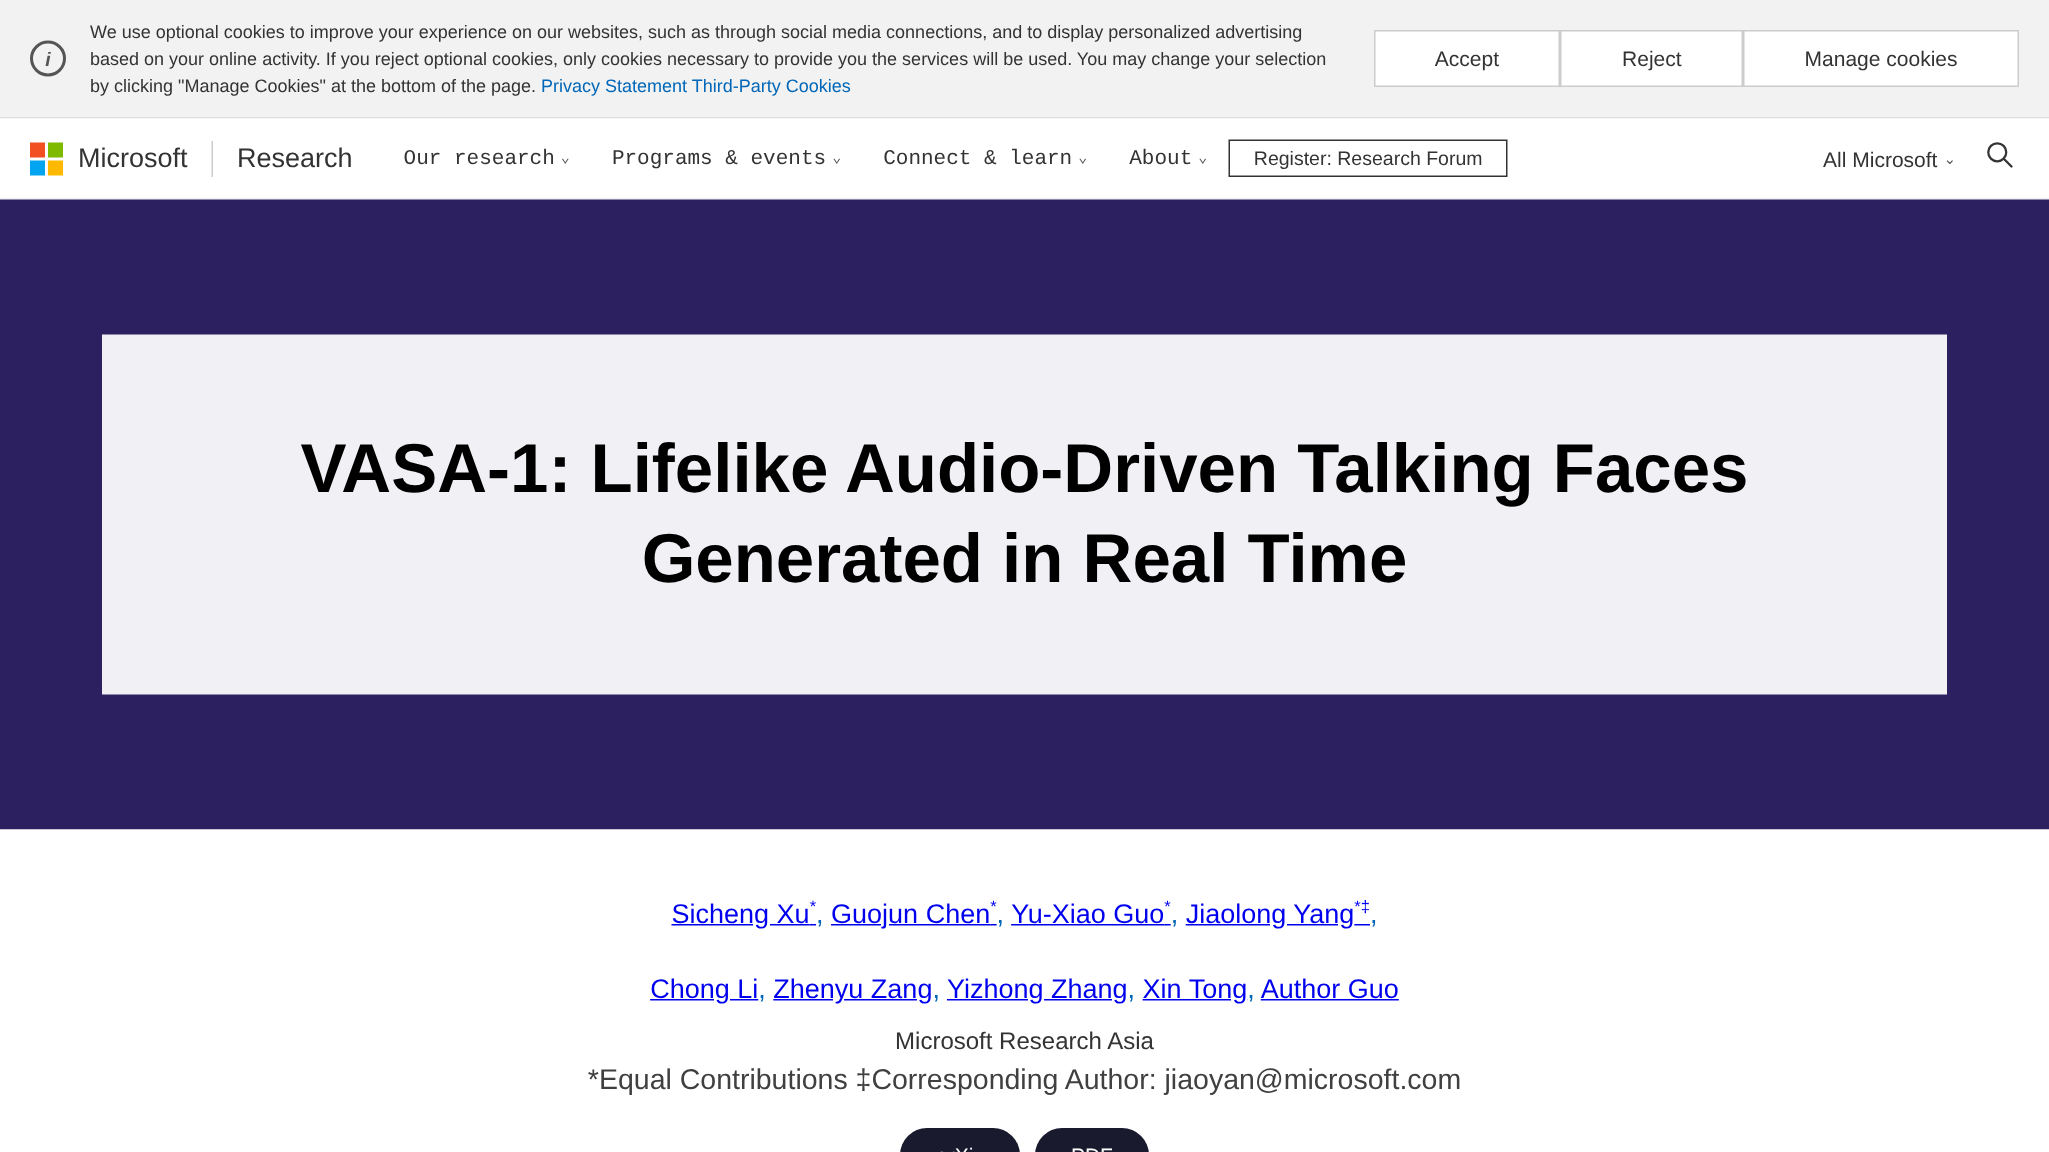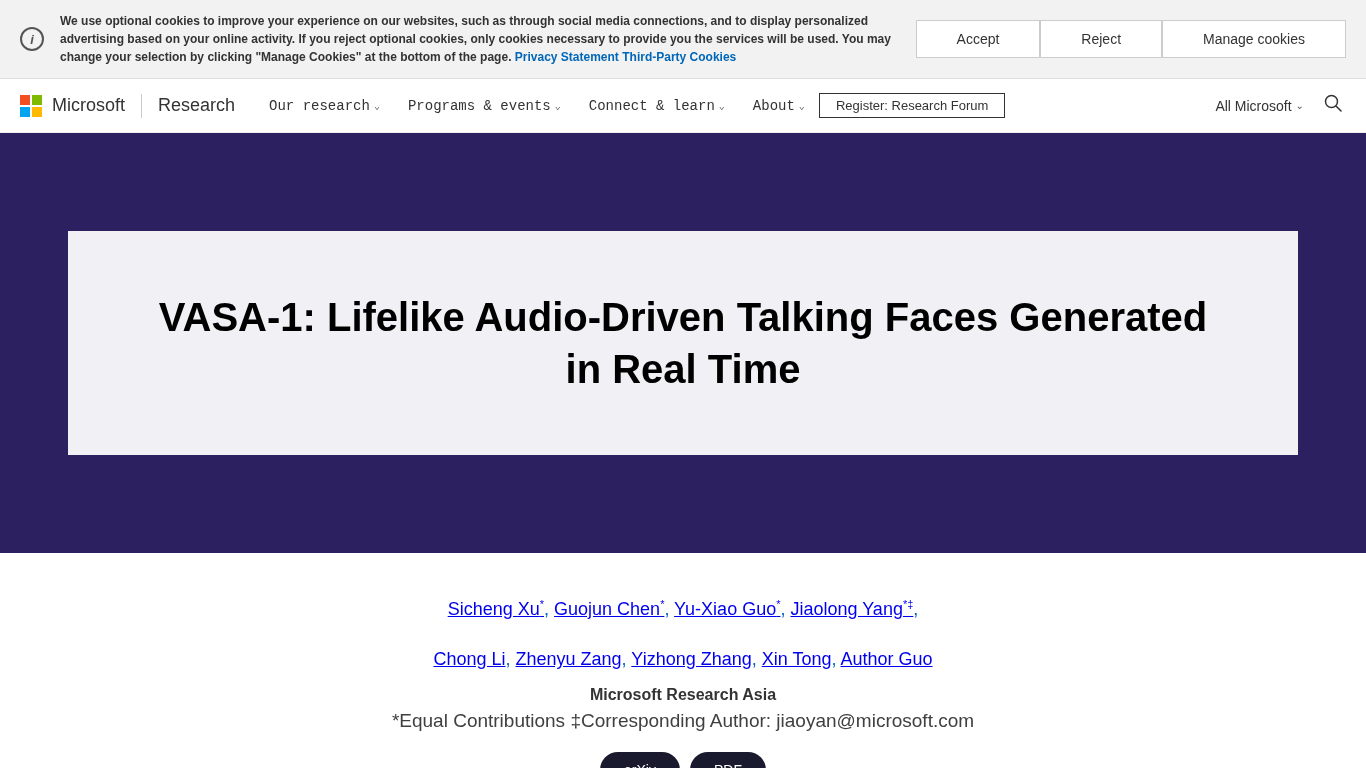--- a/index.html
+++ b/index.html
@@ -26,21 +26,20 @@
       font-weight: bold;
       font-size: 13px;
       color: #555;
       flex-shrink: 0;
     }
     .cookie-text {
       flex: 1;
       font-size: 12px;
       color: #333;
       line-height: 1.5;
-      font-weight: bold;
     }
     .cookie-text a {
       color: #0067b8;
       text-decoration: none;
     }
     .cookie-buttons {
       display: flex;
       gap: 0;
       flex-shrink: 0;
     }
@@ -166,21 +165,21 @@
       padding: 40px 60px;
     }
     .hero-card {
       background: #f0f0f5;
       max-width: 1230px;
       width: 100%;
       padding: 60px 80px;
       text-align: center;
     }
     .hero-title {
-      font-size: 40px;
+      font-size: 46px;
       font-weight: 600;
       color: #000;
       line-height: 1.3;
     }
 
     
     .authors-section {
       background: #fff;
       padding: 40px 20px 20px;
       text-align: center;
@@ -193,21 +192,20 @@
     }
     .authors-line2 {
       font-size: 18px;
       color: #0067b8;
       margin-bottom: 16px;
     }
     .affiliation {
       font-size: 16px;
       color: #333;
       margin-bottom: 6px;
-      font-weight: bold;
     }
     .equal-contrib {
       font-size: 19px;
       color: #404040;
       margin-bottom: 20px;
     }
     .paper-btns {
       display: flex;
       justify-content: center;
       gap: 10px;

